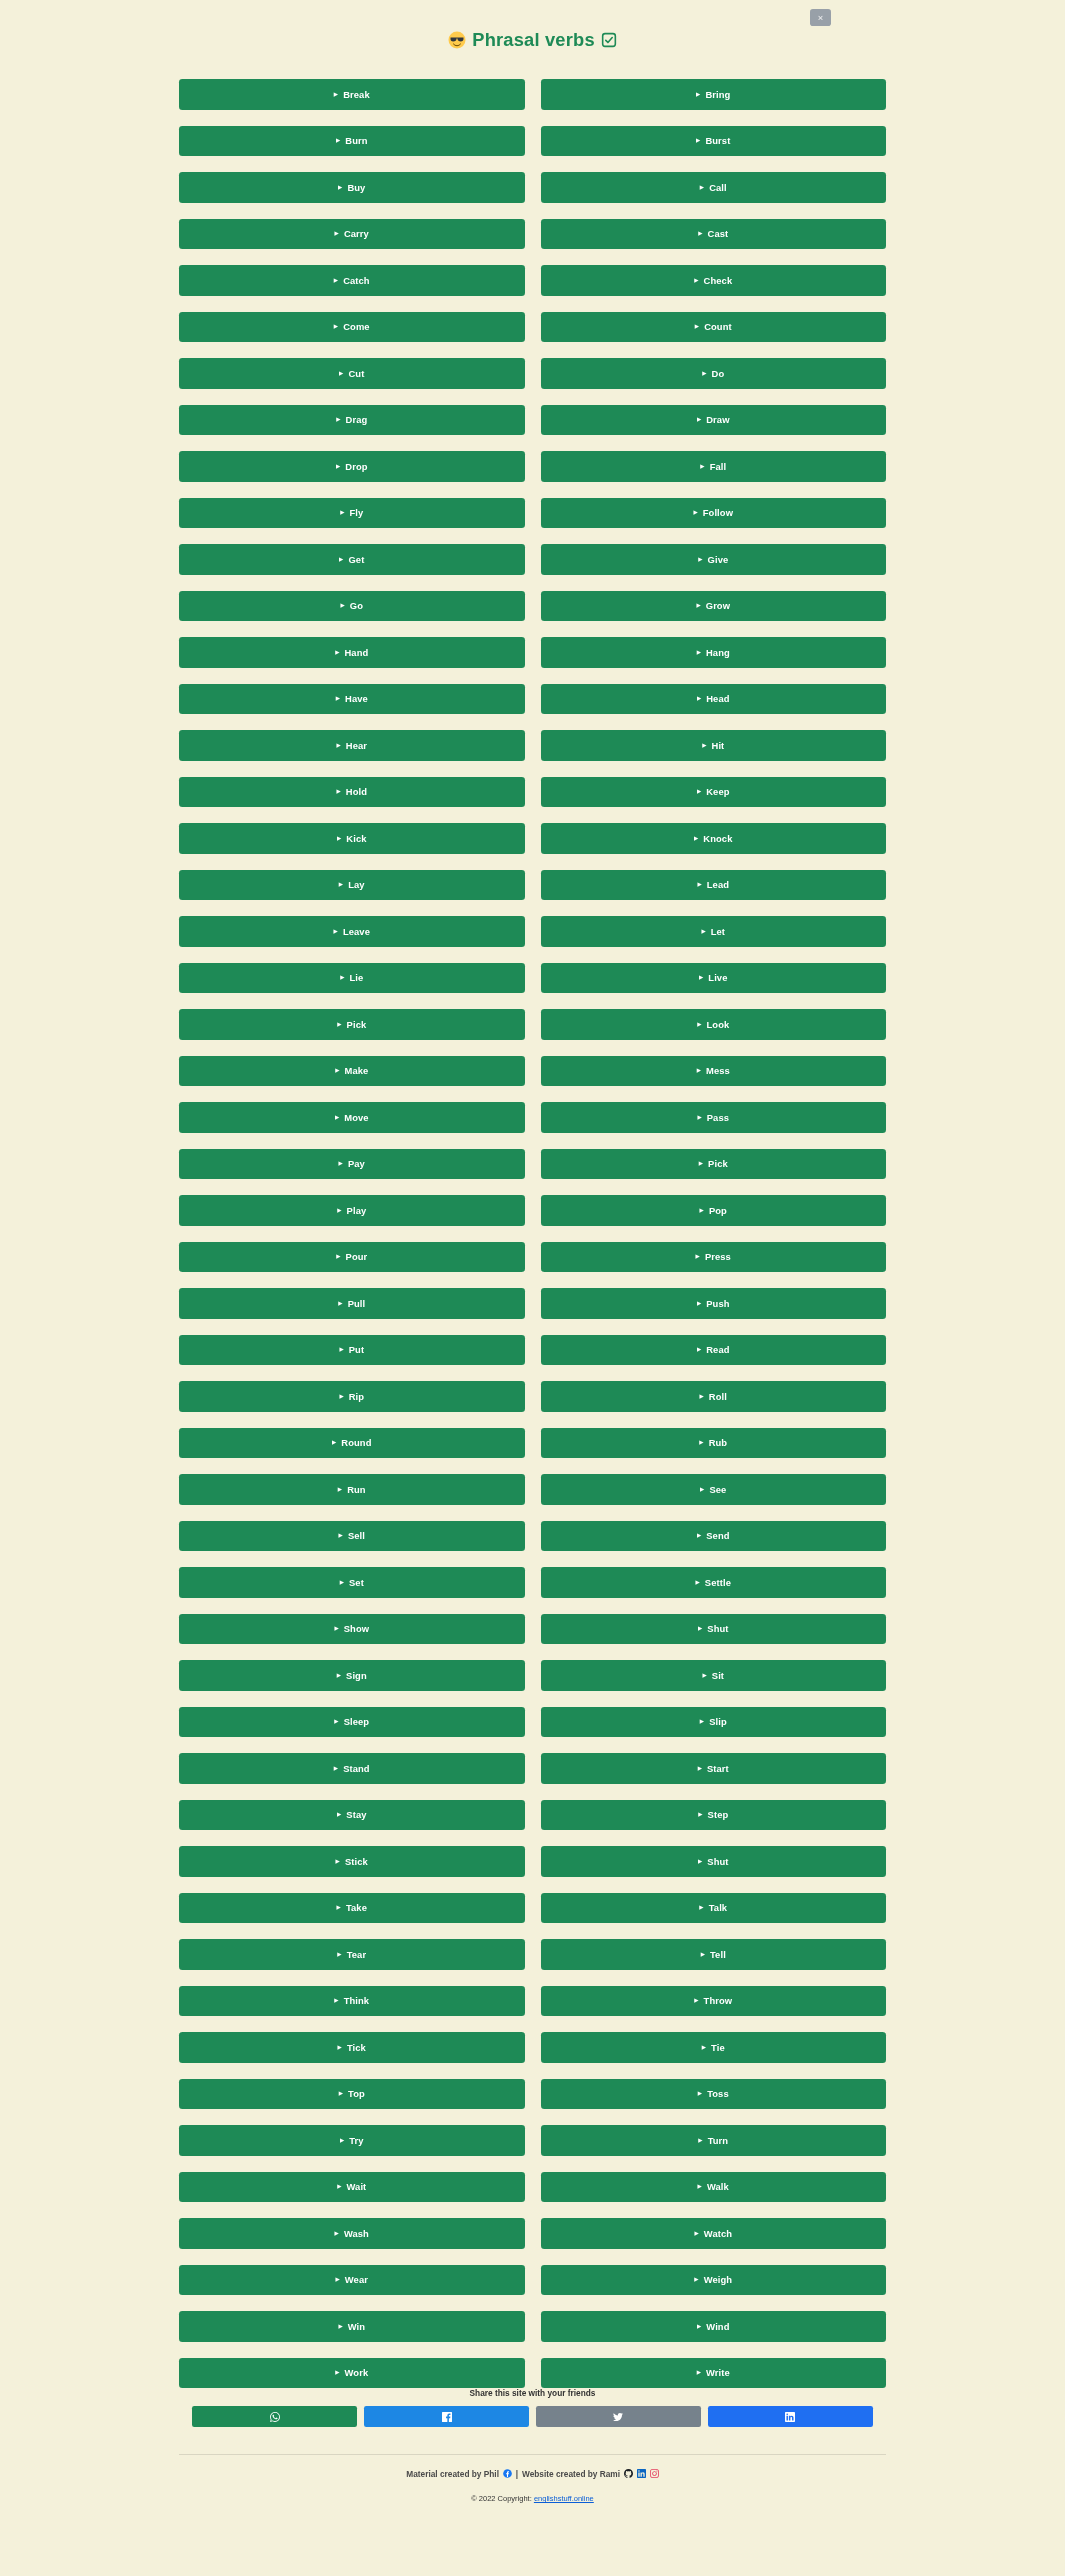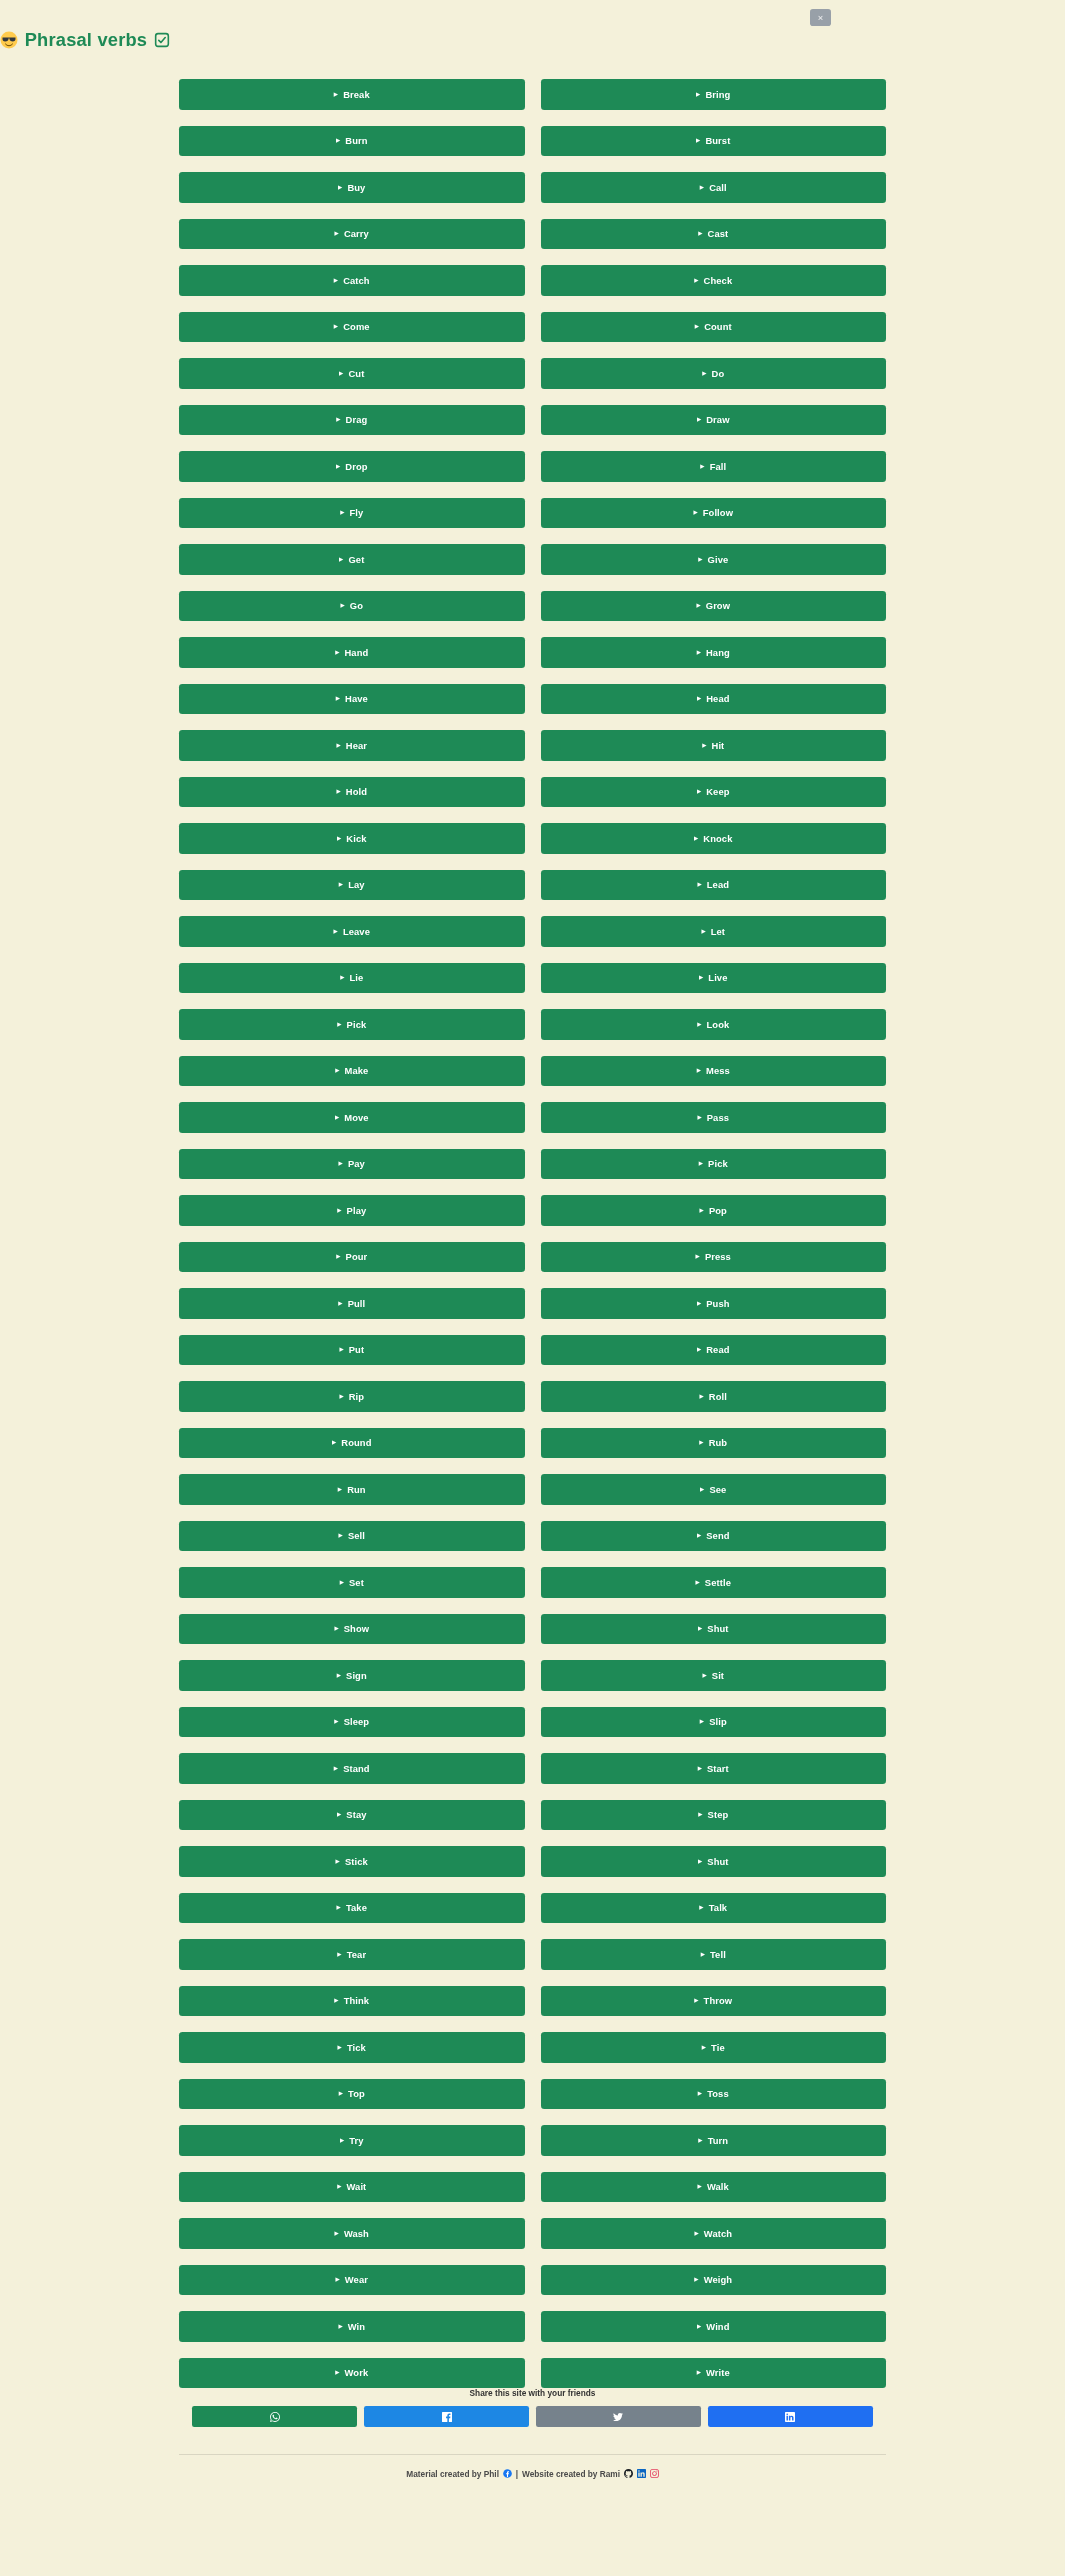--- a/index.html
+++ b/index.html
@@ -36,21 +36,21 @@
     font-size:9.4px;
     line-height:1;
     display:flex;
     align-items:center;
     justify-content:center;
     cursor:pointer;
   }
   .title-row{
     display:flex;
     align-items:center;
-    justify-content:flex-start;
+    justify-content:center;
     gap:6.7px;
   }
   .title{
     margin:0;
     font-size:18.3px;
     font-weight:700;
     color:var(--title-green);
     letter-spacing:0.2px;
   }
   .emoji{display:flex;align-items:center;}
@@ -625,16 +625,20 @@
         <svg viewBox="0 0 24 24">
             <path fill="#0a66c2" d="M20.447 20.452h-3.554v-5.569c0-1.328-.027-3.037-1.852-3.037-1.853 0-2.136 1.445-2.136 2.939v5.667H9.351V9h3.414v1.561h.046c.477-.9 1.637-1.85 3.37-1.85 3.601 0 4.267 2.37 4.267 5.455v6.286zM5.337 7.433c-1.144 0-2.063-.926-2.063-2.065 0-1.138.92-2.063 2.063-2.063 1.14 0 2.064.925 2.064 2.063 0 1.139-.925 2.065-2.064 2.065zm1.782 13.019H3.555V9h3.564v11.452zM22.225 0H1.771C.792 0 0 .774 0 1.729v20.542C0 23.227.792 24 1.771 24h20.451C23.2 24 24 23.227 24 22.271V1.729C24 .774 23.2 0 22.225 0z"></path>
           </svg>
       </span>
       <span class="icon-sm">
         <svg viewBox="0 0 24 24">
             <path fill="#e4405f" d="M12 2.163c3.204 0 3.584.012 4.85.07 3.252.148 4.771 1.691 4.919 4.919.058 1.265.069 1.645.069 4.849 0 3.205-.012 3.584-.069 4.849-.149 3.225-1.664 4.771-4.919 4.919-1.266.058-1.644.07-4.85.07-3.204 0-3.584-.012-4.849-.07-3.26-.149-4.771-1.699-4.919-4.92-.058-1.265-.07-1.644-.07-4.849 0-3.204.013-3.583.07-4.849.149-3.227 1.664-4.771 4.919-4.919 1.266-.057 1.645-.069 4.849-.069zm0-2.163c-3.259 0-3.667.014-4.947.072-4.358.2-6.78 2.618-6.98 6.98-.059 1.281-.073 1.689-.073 4.948 0 3.259.014 3.668.072 4.948.2 4.358 2.618 6.78 6.98 6.98 1.281.058 1.689.072 4.948.072 3.259 0 3.668-.014 4.948-.072 4.354-.2 6.782-2.618 6.979-6.98.059-1.28.073-1.689.073-4.948 0-3.259-.014-3.667-.072-4.947-.196-4.354-2.617-6.78-6.979-6.98-1.281-.059-1.69-.073-4.949-.073zm0 5.838c-3.403 0-6.162 2.759-6.162 6.162s2.759 6.163 6.162 6.163 6.162-2.759 6.162-6.163c0-3.403-2.759-6.162-6.162-6.162zm0 10.162c-2.209 0-4-1.79-4-4 0-2.209 1.791-4 4-4s4 1.791 4 4c0 2.21-1.791 4-4 4zm6.406-11.845c-.796 0-1.441.645-1.441 1.44s.645 1.44 1.441 1.44c.795 0 1.439-.645 1.439-1.44s-.644-1.44-1.439-1.44z"></path>
           </svg>
       </span>
     </div>
+    <div class="copyright">
+      <span>© 2022 Copyright:</span>
+      <a class="copy-link">englishstuff.online</a>
+    </div>
   </footer>
 
 </div>
 
 
 </body></html>

